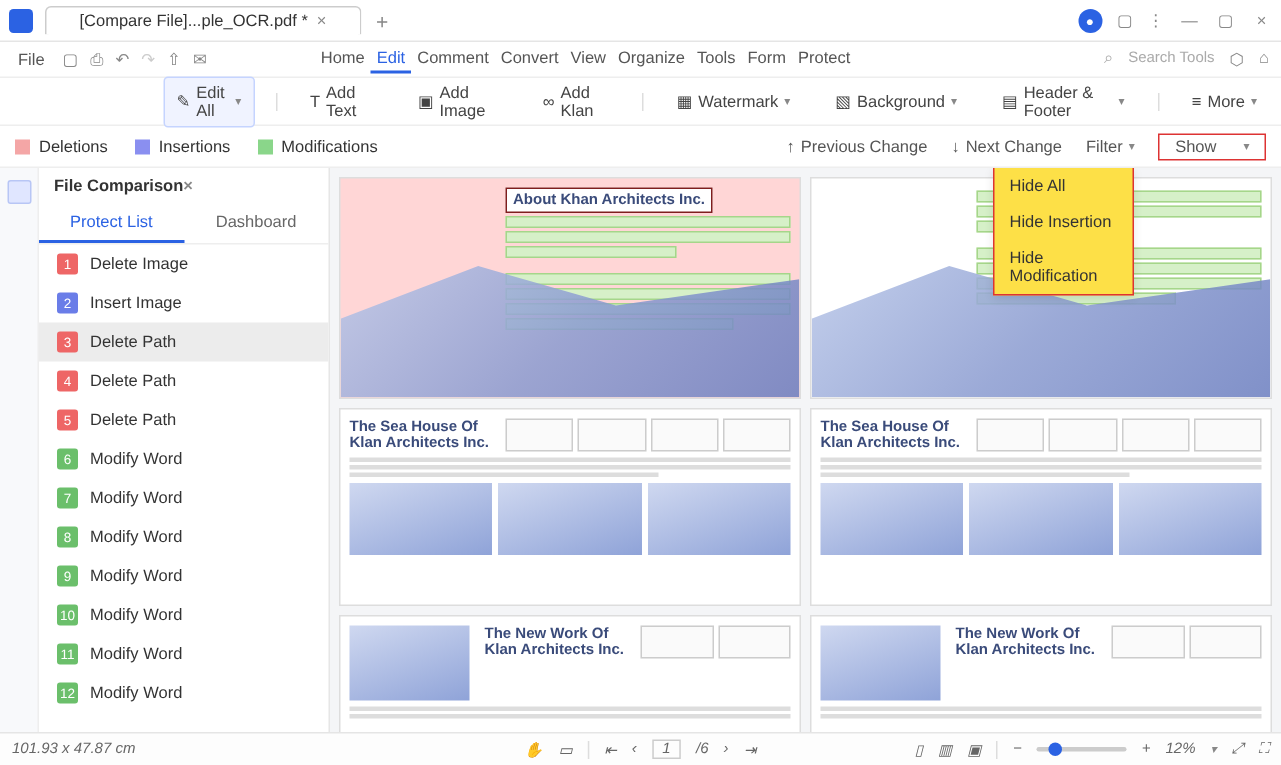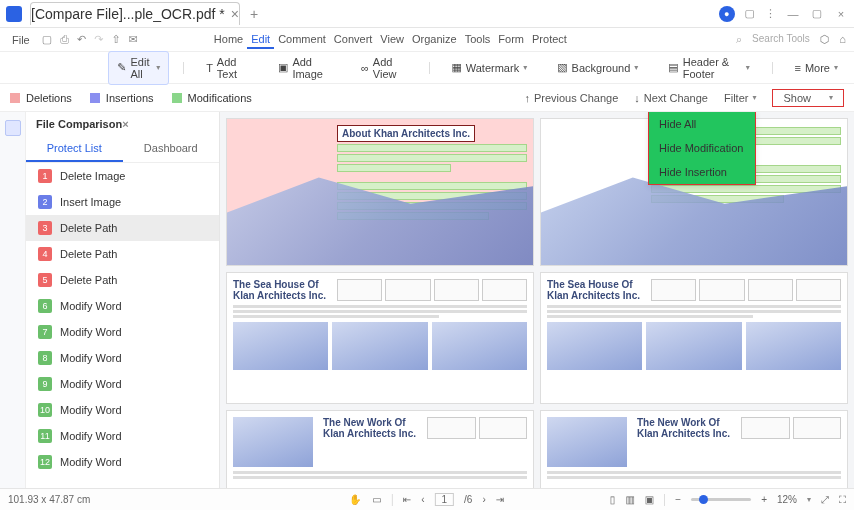--- a/index.html
+++ b/index.html
@@ -1,19 +1,19 @@
 <!DOCTYPE html>
 <html><head>
 <meta charset="utf-8">
 <style>
 * { box-sizing: border-box; margin: 0; padding: 0; font-family: "Segoe UI", Arial, sans-serif; }
 body { width: 854px; height: 510px; background: #fff; overflow: hidden; font-size: 11px; color: #333; position: relative; }
 .titlebar { height: 28px; display: flex; align-items: center; padding: 0 6px; border-bottom: 1px solid #e5e5e5; }
 .app-icon { width: 16px; height: 16px; background: #2b62e3; border-radius: 3px; margin-right: 8px; }
-.tab { display: flex; align-items: center; background: #fff; border: 1px solid #ccc; border-bottom: none; border-radius: 4px 4px 0 0; padding: 3px 0; font-size: 14px; gap: 6px; }
+.tab { display: flex; align-items: center; background: #fff; border: 1px solid #ccc; border-bottom: none; border-radius: 4px 4px 0 0; padding: 3px 22px; font-size: 11px; gap: 6px; }
 .tab-close { color: #888; cursor: pointer; }
 .tab-add { margin-left: 10px; color: #888; font-size: 14px; }
 .title-right { margin-left: auto; display: flex; gap: 10px; align-items: center; color: #888; }
 .user-badge { width: 16px; height: 16px; border-radius: 50%; background: #2b62e3; color: #fff; display: flex; align-items: center; justify-content: center; font-size: 9px; }
 .win-btn { width: 14px; text-align: center; }
 
 .toolbar1 { height: 24px; display: flex; align-items: center; padding: 0 8px; gap: 12px; border-bottom: 1px solid #eee; }
 .toolbar1 .menu-item { font-size: 11px; color: #555; cursor: pointer; padding: 2px 4px; }
 .toolbar1 .menu-item.active { color: #2b62e3; border-bottom: 2px solid #2b62e3; }
 .toolbar1 .left-group { display: flex; gap: 8px; align-items: center; }
@@ -66,24 +66,24 @@
 .building { position: absolute; bottom: 0; left: 0; right: 0; height: 60%; background: linear-gradient(135deg, #b8c6e8 0%, #8a9bd0 50%, #6a7dbf 100%); clip-path: polygon(0 100%, 0 40%, 30% 0, 60% 30%, 100% 10%, 100% 100%); opacity: 0.85; }
 .page-head { display:flex; gap:4px; align-items:flex-start; }
 .page-head .t { flex:0 0 auto; }
 .mini-cols { flex:1; display:flex; gap:3px; }
 .mini-col { flex:1; border:1px solid #ccc; height:22px; background:#fafafa; }
 .lines { margin-top: 4px; }
 .line { height: 3px; background: #ddd; margin: 2px 0; }
 .imgstrip { display:flex; gap:4px; margin-top:4px; }
 .imgstrip .img { flex:1; height:48px; background: linear-gradient(160deg,#cfd8f0,#8fa3d8); }
 
-.show-menu { position: absolute; top: 26px; right: 55px; width: 108px; background: #22c55e; border: 1px solid #d33; box-shadow: 0 2px 6px rgba(0,0,0,.1); z-index: 50; }
+.show-menu { position: absolute; top: 26px; right: 55px; width: 94px; background: #fde047; border: 1px solid #d33; box-shadow: 0 2px 6px rgba(0,0,0,.1); z-index: 50; }
 .show-menu .mi { padding: 6px 10px; font-size: 11px; cursor: pointer; }
 
-.statusbar { position: absolute; bottom: 0; left: 0; right: 0; height: 22px; border-top: 1px solid #e5e5e5; display: flex; align-items: center; padding: 0 8px; font-size: 10px; color: #666; background: #fdfdfd; }
+.statusbar { position: absolute; bottom: 0; left: 0; right: 0; height: 22px; border-top: 1px solid #e5e5e5; display: flex; align-items: center; padding: 0 8px; font-size: 10px; color: #666; background: #fdfdfd; font-style: italic; }
 .status-center { position: absolute; left: 50%; transform: translateX(-50%); display: flex; gap: 10px; align-items: center; }
 .status-right { margin-left: auto; display: flex; gap: 10px; align-items: center; }
 .slider { width: 60px; height: 3px; background: #ccc; border-radius: 2px; position: relative; }
 .slider .knob { position: absolute; left: 8px; top: -3px; width: 9px; height: 9px; border-radius: 50%; background: #2b62e3; }
 .sep { width:1px; height:12px; background:#ddd; }
 </style>
 </head>
 <body>
 
 <div class="titlebar">
@@ -143,21 +143,21 @@
   <div class="tool-btn">
       <span>T</span>
       <span>Add Text</span>
     </div>
   <div class="tool-btn">
       <span>▣</span>
       <span>Add Image</span>
     </div>
   <div class="tool-btn">
       <span>∞</span>
-      <span>Add View</span>
+      <span>Add Klan</span>
     </div>
   <div class="sep"></div>
   <div class="tool-btn">
       <span>▦</span>
       <span>Watermark</span>
       <span class="chev">▾</span>
     </div>
   <div class="tool-btn">
       <span>▧</span>
       <span>Background</span>
@@ -373,22 +373,22 @@
           </div>
         <div class="lines">
             <div class="line"></div>
             <div class="line"></div>
           </div>
       </div>
     </div>
 
     <div class="show-menu" style="top:-1px;right:98px">
       <div class="mi">Hide All</div>
+      <div class="mi">Hide Insertion</div>
       <div class="mi">Hide Modification</div>
-      <div class="mi">Hide Insertion</div>
     </div>
   </div>
 </div>
 
 <div class="statusbar">
   <span>101.93 x 47.87 cm</span>
   <div class="status-center">
     <span>✋</span>
     <span>▭</span>
     <span class="sep"></span>

